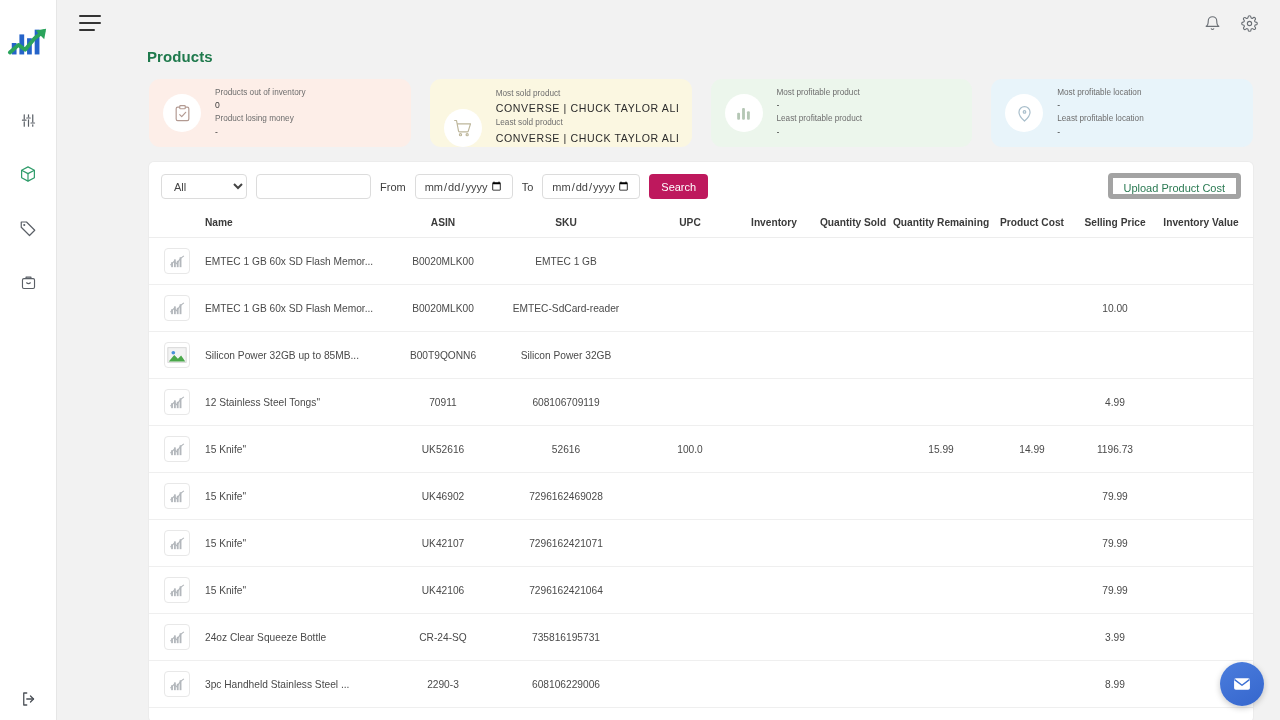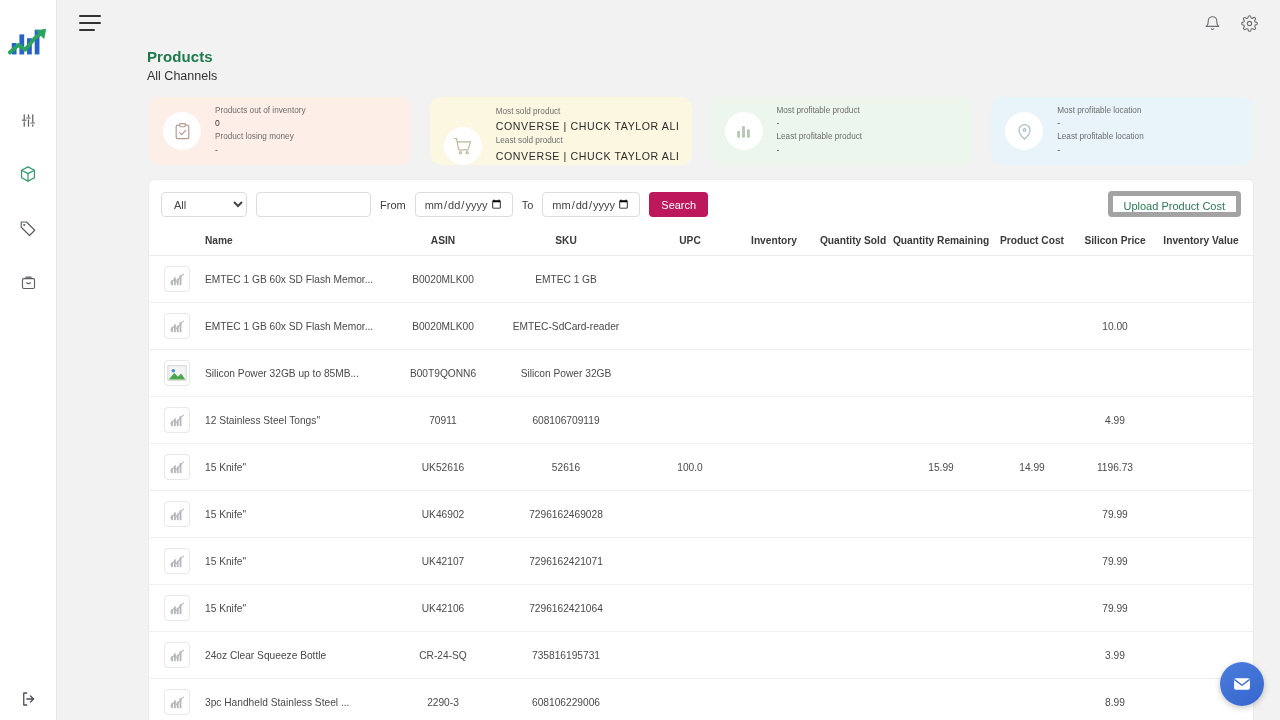--- a/index.html
+++ b/index.html
@@ -226,21 +226,20 @@
           <svg width="17" height="17" viewBox="0 0 24 24" fill="none" stroke="#6b7076" stroke-width="1.6" stroke-linejoin="round">
             <circle cx="12" cy="12" r="3"></circle>
             <path d="M19.4 15a1.6 1.6 0 0 0 .3 1.8l.1.1a2 2 0 1 1-2.8 2.8l-.1-.1a1.6 1.6 0 0 0-1.8-.3 1.6 1.6 0 0 0-1 1.5V21a2 2 0 1 1-4 0v-.1A1.6 1.6 0 0 0 9 19.4a1.6 1.6 0 0 0-1.8.3l-.1.1a2 2 0 1 1-2.8-2.8l.1-.1a1.6 1.6 0 0 0 .3-1.8 1.6 1.6 0 0 0-1.5-1H3a2 2 0 1 1 0-4h.1A1.6 1.6 0 0 0 4.6 9a1.6 1.6 0 0 0-.3-1.8l-.1-.1a2 2 0 1 1 2.8-2.8l.1.1a1.6 1.6 0 0 0 1.8.3H9a1.6 1.6 0 0 0 1-1.5V3a2 2 0 1 1 4 0v.1a1.6 1.6 0 0 0 1 1.5 1.6 1.6 0 0 0 1.8-.3l.1-.1a2 2 0 1 1 2.8 2.8l-.1.1a1.6 1.6 0 0 0-.3 1.8V9a1.6 1.6 0 0 0 1.5 1H21a2 2 0 1 1 0 4h-.1a1.6 1.6 0 0 0-1.5 1z"></path>
           </svg>
         </div>
       </div>
     </div>
 
     <div class="page-head">
       <div class="page-title">Products</div>
-      <div class="page-sub">All Channels</div>
     </div>
 
     <div class="cards">
 
       <div class="card c1">
         <div class="card-ico">
           <svg width="19" height="19" viewBox="0 0 24 24" fill="none" stroke="#b39a92" stroke-width="1.5" stroke-linecap="round" stroke-linejoin="round">
             <path d="M16 4h2a2 2 0 0 1 2 2v13a2 2 0 0 1-2 2H6a2 2 0 0 1-2-2V6a2 2 0 0 1 2-2h2"></path>
             <rect x="8.5" y="2" width="7" height="4" rx="1"></rect>
             <path d="M8.5 13.5 L11 16 L16 10.5"></path>
@@ -335,21 +334,21 @@
           <tr>
             <th></th>
             <th class="name">Name</th>
             <th>ASIN</th>
             <th>SKU</th>
             <th>UPC</th>
             <th>Inventory</th>
             <th>Quantity Sold</th>
             <th>Quantity Remaining</th>
             <th>Product Cost</th>
-            <th>Silicon Price</th>
+            <th>Selling Price</th>
             <th>Inventory Value</th>
             <th>Update Cost</th>
           </tr>
         </thead>
         <tbody id="tbody">
             <tr>
               <td><span class="thumb">
                   <svg width="17" height="17" viewBox="0 0 24 24" fill="#9aa0a6" opacity="0.75">
                     <rect x="3" y="13" width="2.6" height="7"></rect>
                     <rect x="7" y="9" width="2.6" height="11"></rect>

